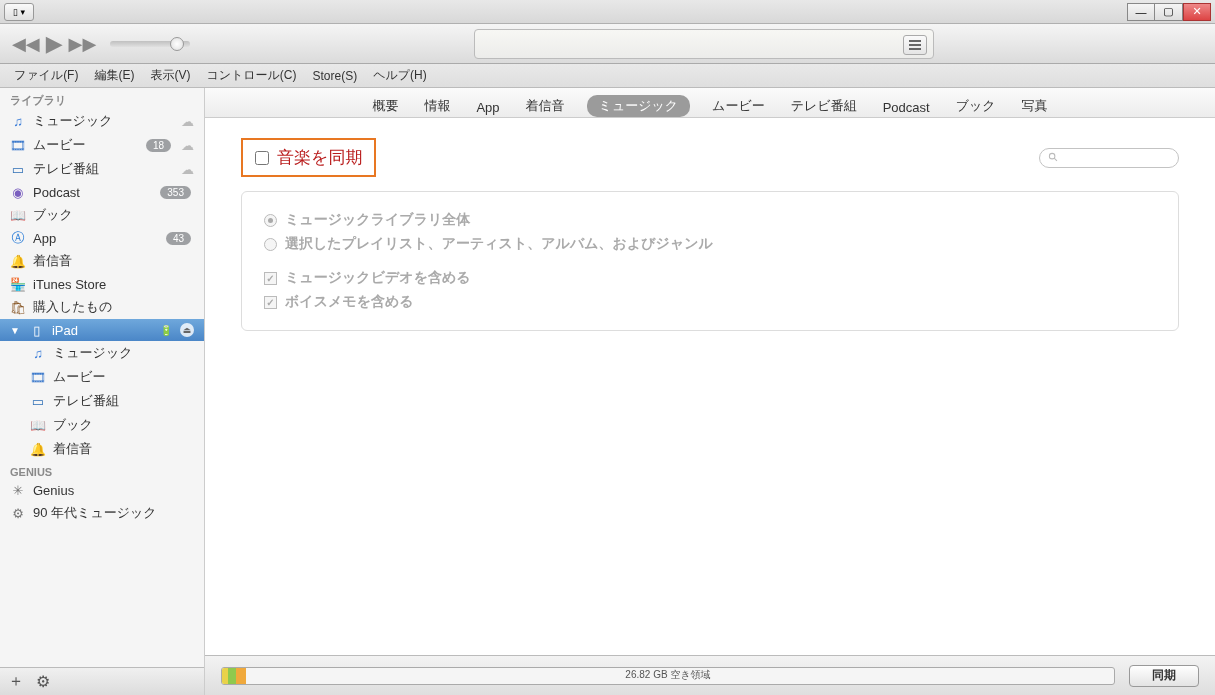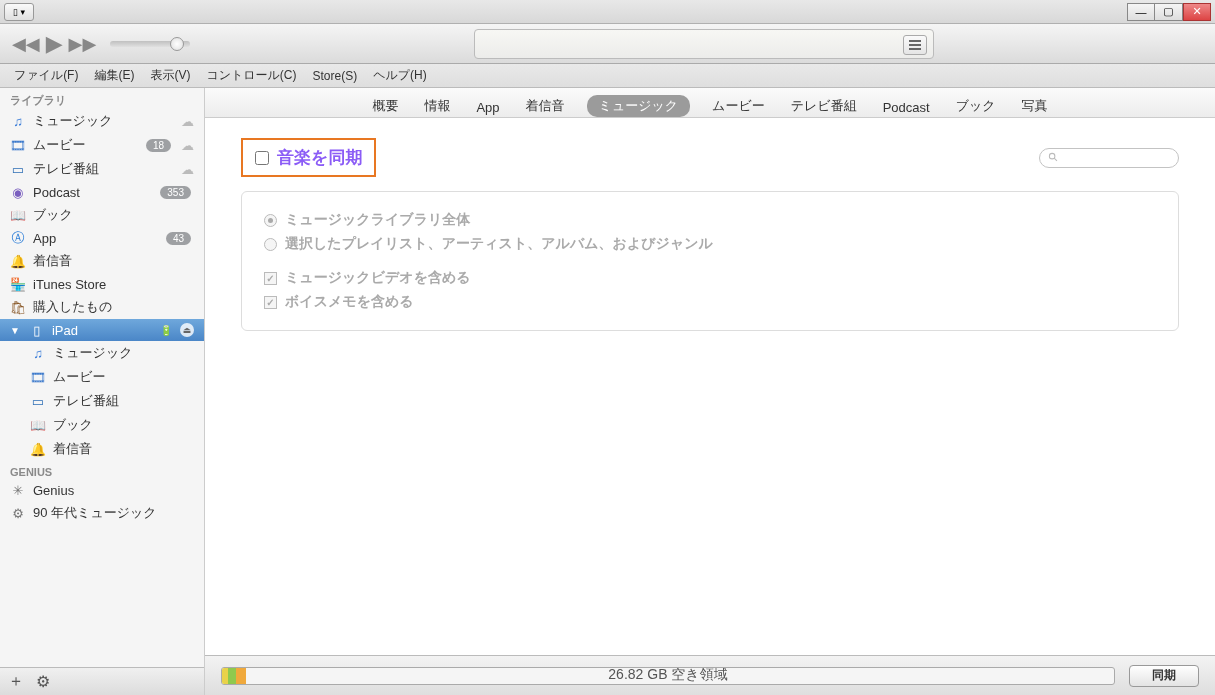--- a/index.html
+++ b/index.html
@@ -58,33 +58,33 @@
 .content { flex: 1; display: flex; flex-direction: column; background: #fff; }
 .tabbar { height: 30px; border-bottom: 1px solid #ccc; display: flex; align-items: flex-end; justify-content: center; gap: 18px; background: linear-gradient(#fbfbfb,#ececec); font-size: 13px; }
 .tabbar .tab { color: #333; padding: 2px 4px; }
 .tabbar .tab.active { background: #9b9b9b; color: #fff; border-radius: 10px; padding: 2px 12px; }
 
 .content-body { flex: 1; padding: 20px 36px; position: relative; overflow: auto; }
 
 .sync-header { display:flex; align-items:center; justify-content:space-between; margin-bottom: 14px; }
 .sync-title-wrap { border: 2px solid #e87722; padding: 6px 12px; display:inline-flex; align-items:center; gap: 8px; }
 .sync-title-wrap input[type=checkbox]{ width:14px; height:14px; }
-.sync-title { font-size: 17px; font-weight: bold; color: #8b5cf6; }
+.sync-title { font-size: 17px; font-weight: normal; color: #b91c1c; }
 .mini-search { width: 140px; height: 20px; border:1px solid #c3c3c3; border-radius: 10px; display:flex; align-items:center; padding: 0 8px; color:#aaa; }
 
 .options-panel { border: 1px solid #ddd; border-radius: 6px; padding: 16px 22px; color: #aaa; }
 .opt-row { display:flex; align-items:center; gap:8px; padding: 3px 0; font-size: 14px; font-weight: bold; }
 .opt-row.sub { margin-top: 10px; }
 .radio, .cbx { width: 13px; height: 13px; border: 1px solid #bbb; background: #f5f5f5; display:inline-flex; align-items:center; justify-content:center; font-size:10px; color:#aaa; }
 .radio { border-radius: 50%; }
 .radio.sel::after { content:""; width:5px; height:5px; background:#aaa; border-radius:50%; }
 
 
 .bottombar { height: 40px; background: linear-gradient(#f3f3f3,#dedede); border-top: 1px solid #bbb; display: flex; align-items: center; padding: 0 16px; gap: 14px; }
-.capacity { flex:1; height: 18px; border:1px solid #aaa; border-radius: 3px; background: #f5f5f5; position: relative; overflow:hidden; display:flex; align-items:flex-end; justify-content:center; font-size:14px; color:#555; }
+.capacity { flex:1; height: 18px; border:1px solid #aaa; border-radius: 3px; background: #f5f5f5; position: relative; overflow:hidden; display:flex; align-items:flex-start; justify-content:center; font-size:10px; color:#555; }
 .capacity .seg { position:absolute; left:0; top:0; bottom:0; }
 .seg.s1 { width: 6px; background:#e9d24a; }
 .seg.s2 { left:6px; width:8px; background:#8fc94e; }
 .seg.s3 { left:14px; width:10px; background:#f0a93c; }
 .sync-btn { width: 70px; height: 22px; border: 1px solid #999; border-radius: 4px; background: linear-gradient(#fff,#e3e3e3); font-size: 12px; font-weight: bold; color:#333; }
 
 
 .ic-music { color:#3b7dd8; }
 .ic-movie { color:#3273c9; }
 .ic-tv { color:#2f6fb5; }

